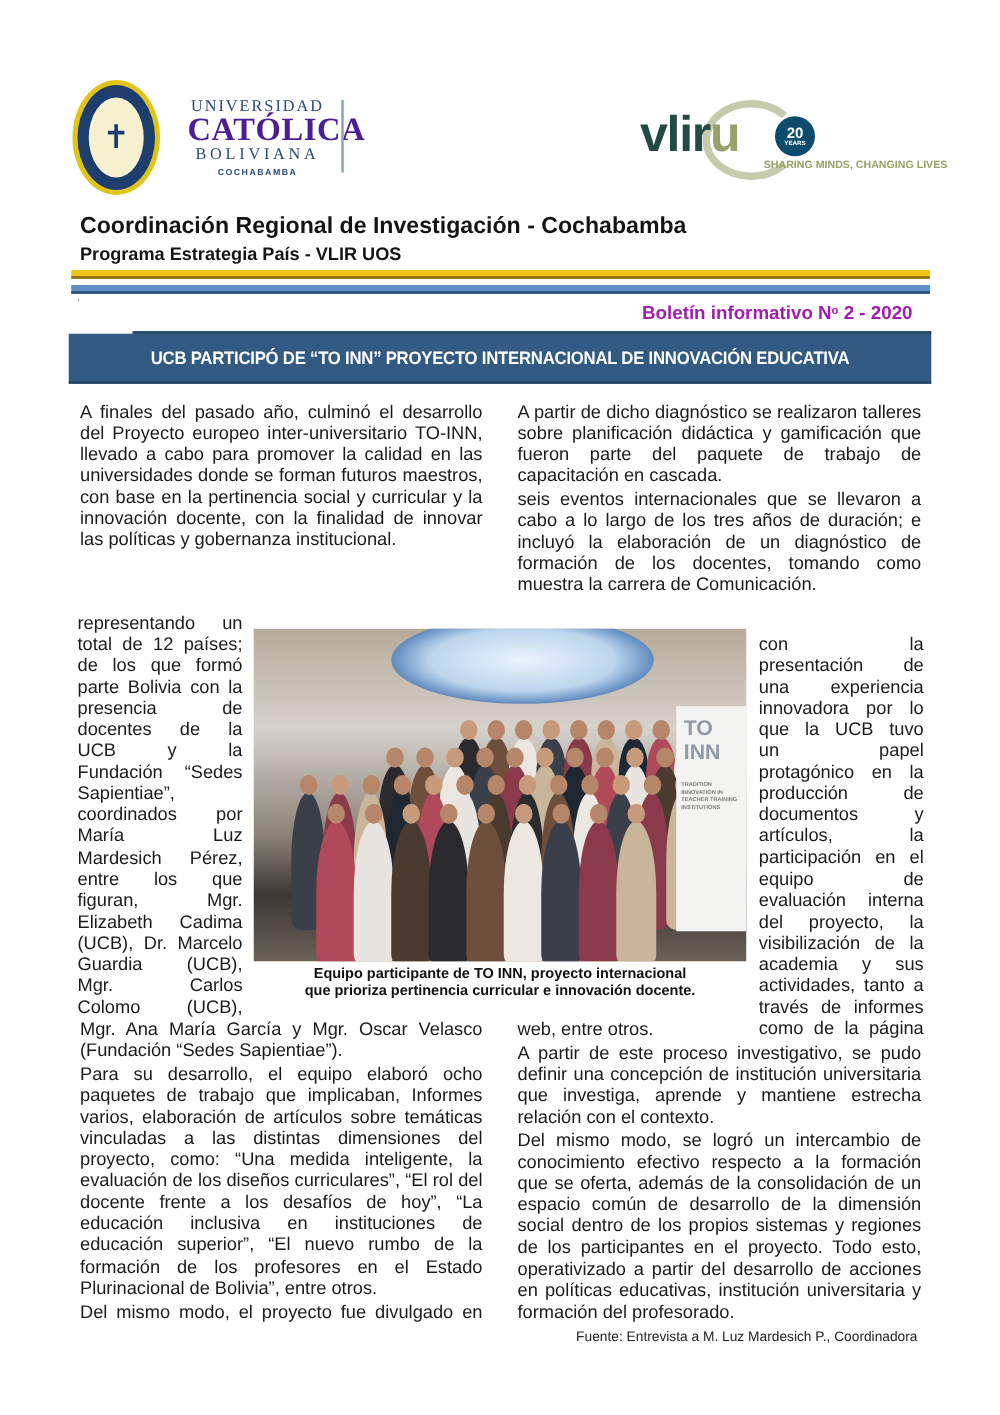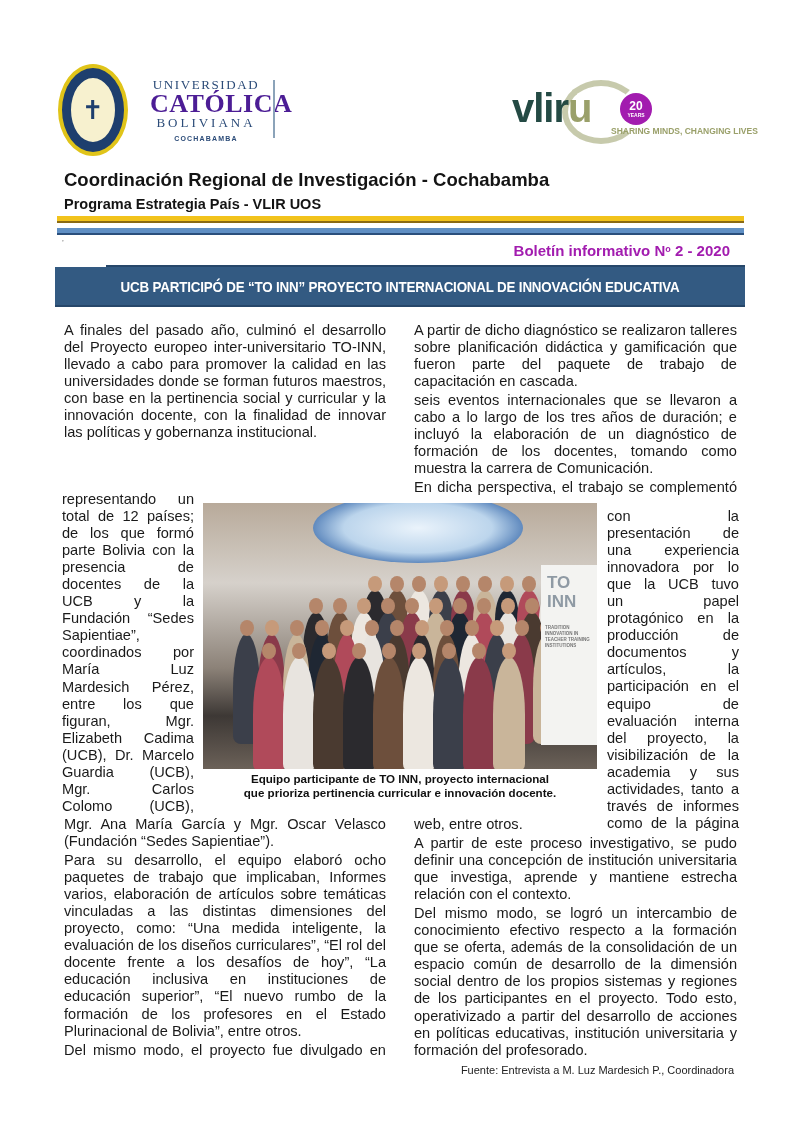--- a/index.html
+++ b/index.html
@@ -15,21 +15,21 @@
     .ucb-text .l1 { font-size: 13px; letter-spacing: 1.6px; }
     .ucb-text .l2 { font-size: 26px; font-weight: bold; letter-spacing: 0.5px; line-height: 22px; color: #4c1d95; }
     .ucb-text .l3 { font-size: 13px; letter-spacing: 3px; }
     .ucb-text .l4 { font-size: 7px; letter-spacing: 1.2px; font-family: "Liberation Sans", sans-serif; font-weight: bold; margin-top: 4px; }
     .ucb-divider { position: absolute; left: 273px; top: 80px; width: 2px; height: 58px; background: #8ba3b9; }
 
     .vlir-logo { position: absolute; left: 512px; top: 80px; width: 235px; height: 65px; }
     .vlir-word { position: absolute; left: 0; top: 6px; font-size: 40px; font-weight: bold; color: #244a44; letter-spacing: -1px; font-family: "Liberation Sans", sans-serif; }
     .vlir-word .olive { color: #9aa06a; }
     .vlir-arc { position: absolute; left: 50px; top: 0px; width: 78px; height: 64px; border: 6px solid #9aa06a; border-radius: 50%; border-right-color: transparent; opacity: 0.55; }
-    .vlir-badge { position: absolute; left: 108px; top: 13px; width: 32px; height: 32px; border-radius: 50%; background: #a21caf; color: #fff; font-size: 12px; font-weight: bold; text-align: center; line-height: 26px; }
+    .vlir-badge { position: absolute; left: 108px; top: 13px; width: 32px; height: 32px; border-radius: 50%; background: #0c4a6e; color: #fff; font-size: 12px; font-weight: bold; text-align: center; line-height: 26px; }
     .vlir-badge small { position: absolute; left: 0; right: 0; top: 19px; font-size: 5px; line-height: 6px; }
     .vlir-tag { position: absolute; left: 99px; top: 46px; font-size: 8.5px; font-weight: bold; color: #9aa06a; white-space: nowrap; }
 
     
     .coord-title { position: absolute; left: 64px; top: 169px; font-size: 18.5px; font-weight: bold; color: #141414; }
     .program-title { position: absolute; left: 64px; top: 196px; font-size: 14.5px; font-weight: bold; color: #141414; }
 
     .rule-gold { position: absolute; left: 57px; top: 216px; width: 687px; height: 7px; background: #f2c31c; border-bottom: 2px solid #8a6a14; }
     .rule-blue { position: absolute; left: 57px; top: 228px; width: 687px; height: 7px; background: #5f8fc4; border-bottom: 2px solid #2a4f7c; }
     .tiny-mark { position: absolute; left: 62px; top: 238px; font-size: 8px; color: #666; }
@@ -108,21 +108,20 @@
   <div class="headline">UCB PARTICIPÓ DE “TO INN” PROYECTO INTERNACIONAL DE INNOVACIÓN EDUCATIVA</div>
 </div>
 
 <div class="col col-left-top">
   <p>A finales del pasado año, culminó el desarrollo del Proyecto europeo inter-universitario TO-INN, llevado a cabo para promover la calidad en las universidades donde se forman futuros maestros, con base en la pertinencia social y curricular y la innovación docente, con la finalidad de innovar las políticas y gobernanza institucional.</p>
 </div>
 
 <div class="col col-right-top">
   <p>A partir de dicho diagnóstico se realizaron talleres sobre planificación didáctica y gamificación que fueron parte del paquete de trabajo de capacitación en cascada.</p>
   <p>seis eventos internacionales que se llevaron a cabo a lo largo de los tres años de duración; e incluyó la elaboración de un diagnóstico de formación de los docentes, tomando como muestra la carrera de Comunicación.</p>
-  <p style="text-align-last: justify;">En dicha perspectiva, el  trabajo se complementó</p>
 </div>
 
 <div class="col col-left-narrow" id="left-narrow">
     <span class="narrow-line">representando un</span>
     <span class="narrow-line">total de 12 países;</span>
     <span class="narrow-line">de los que formó</span>
     <span class="narrow-line">parte Bolivia con la</span>
     <span class="narrow-line">presencia de</span>
     <span class="narrow-line">docentes de la</span>
     <span class="narrow-line">UCB y la</span>

